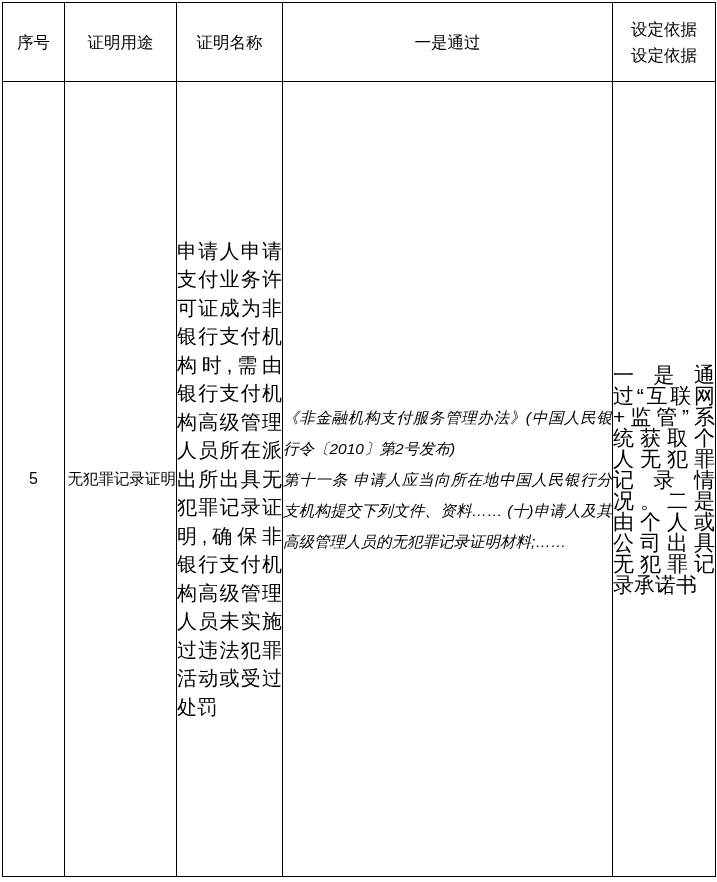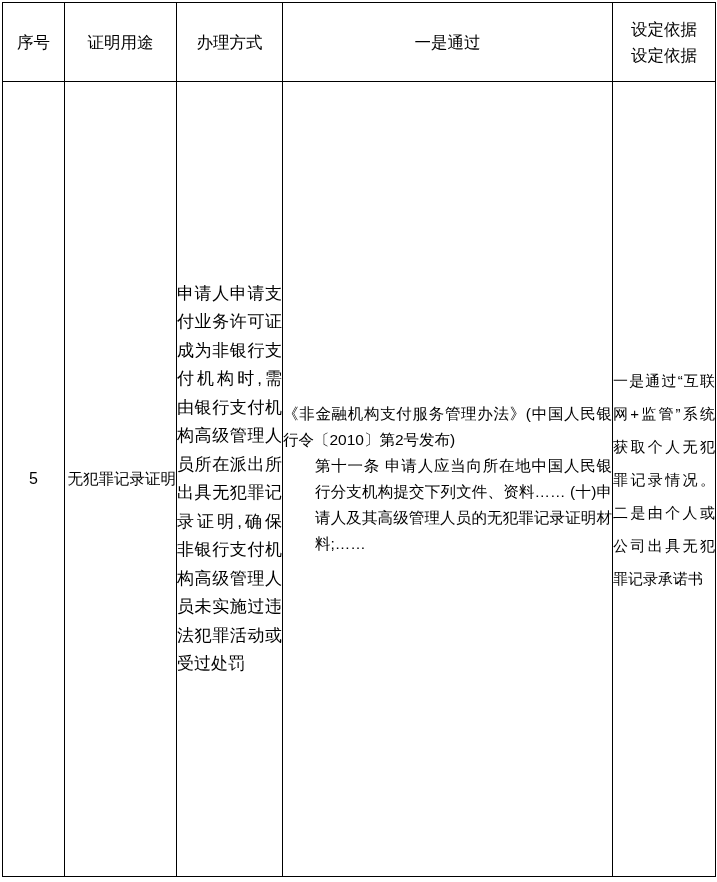--- a/index.html
+++ b/index.html
@@ -63,50 +63,50 @@
   td.name {
     text-align: right;
     padding: 0 6px;
     font-family: "Liberation Sans", "DejaVu Sans", sans-serif;
     font-size: 15.5px;
     line-height: 28px;
   }
   td.use {
     padding: 0 9px;
     font-family: "Liberation Sans", "DejaVu Sans", sans-serif;
-    font-size: 17px;
+    font-size: 20px;
     line-height: 28.5px;
     text-align: justify;
     text-align-last: left;
     vertical-align: middle;
   }
   td.basis {
     padding: 0 10px;
     font-family: "Liberation Sans", "DejaVu Sans", sans-serif;
     font-size: 15.5px;
-    line-height: 26px;
+    line-height: 31px;
     text-align: justify;
     vertical-align: middle;
+    font-style: italic;
   }
   td.after {
     padding: 0 9px;
     font-family: "Liberation Sans", "DejaVu Sans", sans-serif;
-    font-size: 15px;
-    line-height: 33px;
+    font-size: 21px;
+    line-height: 21px;
     text-align: justify;
     text-align-last: left;
     vertical-align: middle;
     margin-left: 20px;
   }
   .basis-p {
     margin: 0;
   }
   .basis-p + .basis-p {
     margin-top: 0;
-    margin-left: 32px;
   }
   .body-row {
     height: 795px;
   }
 </style>
 </head>
 <body>
 
 <div class="sheet">
   <table class="cert-table">
@@ -119,21 +119,21 @@
     </colgroup>
     <thead>
       <tr>
         <td>
           <div class="hdr-inner">序号</div>
         </td>
         <td>
           <div class="hdr-inner">证明用途</div>
         </td>
         <td>
-          <div class="hdr-inner">办理方式</div>
+          <div class="hdr-inner">证明名称</div>
         </td>
         <td>
           <div class="hdr-inner">一是通过</div>
         </td>
         <td class="two-line">
           <div class="hdr-inner">
             <span>设定依据</span>
             <span>设定依据</span>
           </div>
         </td>

